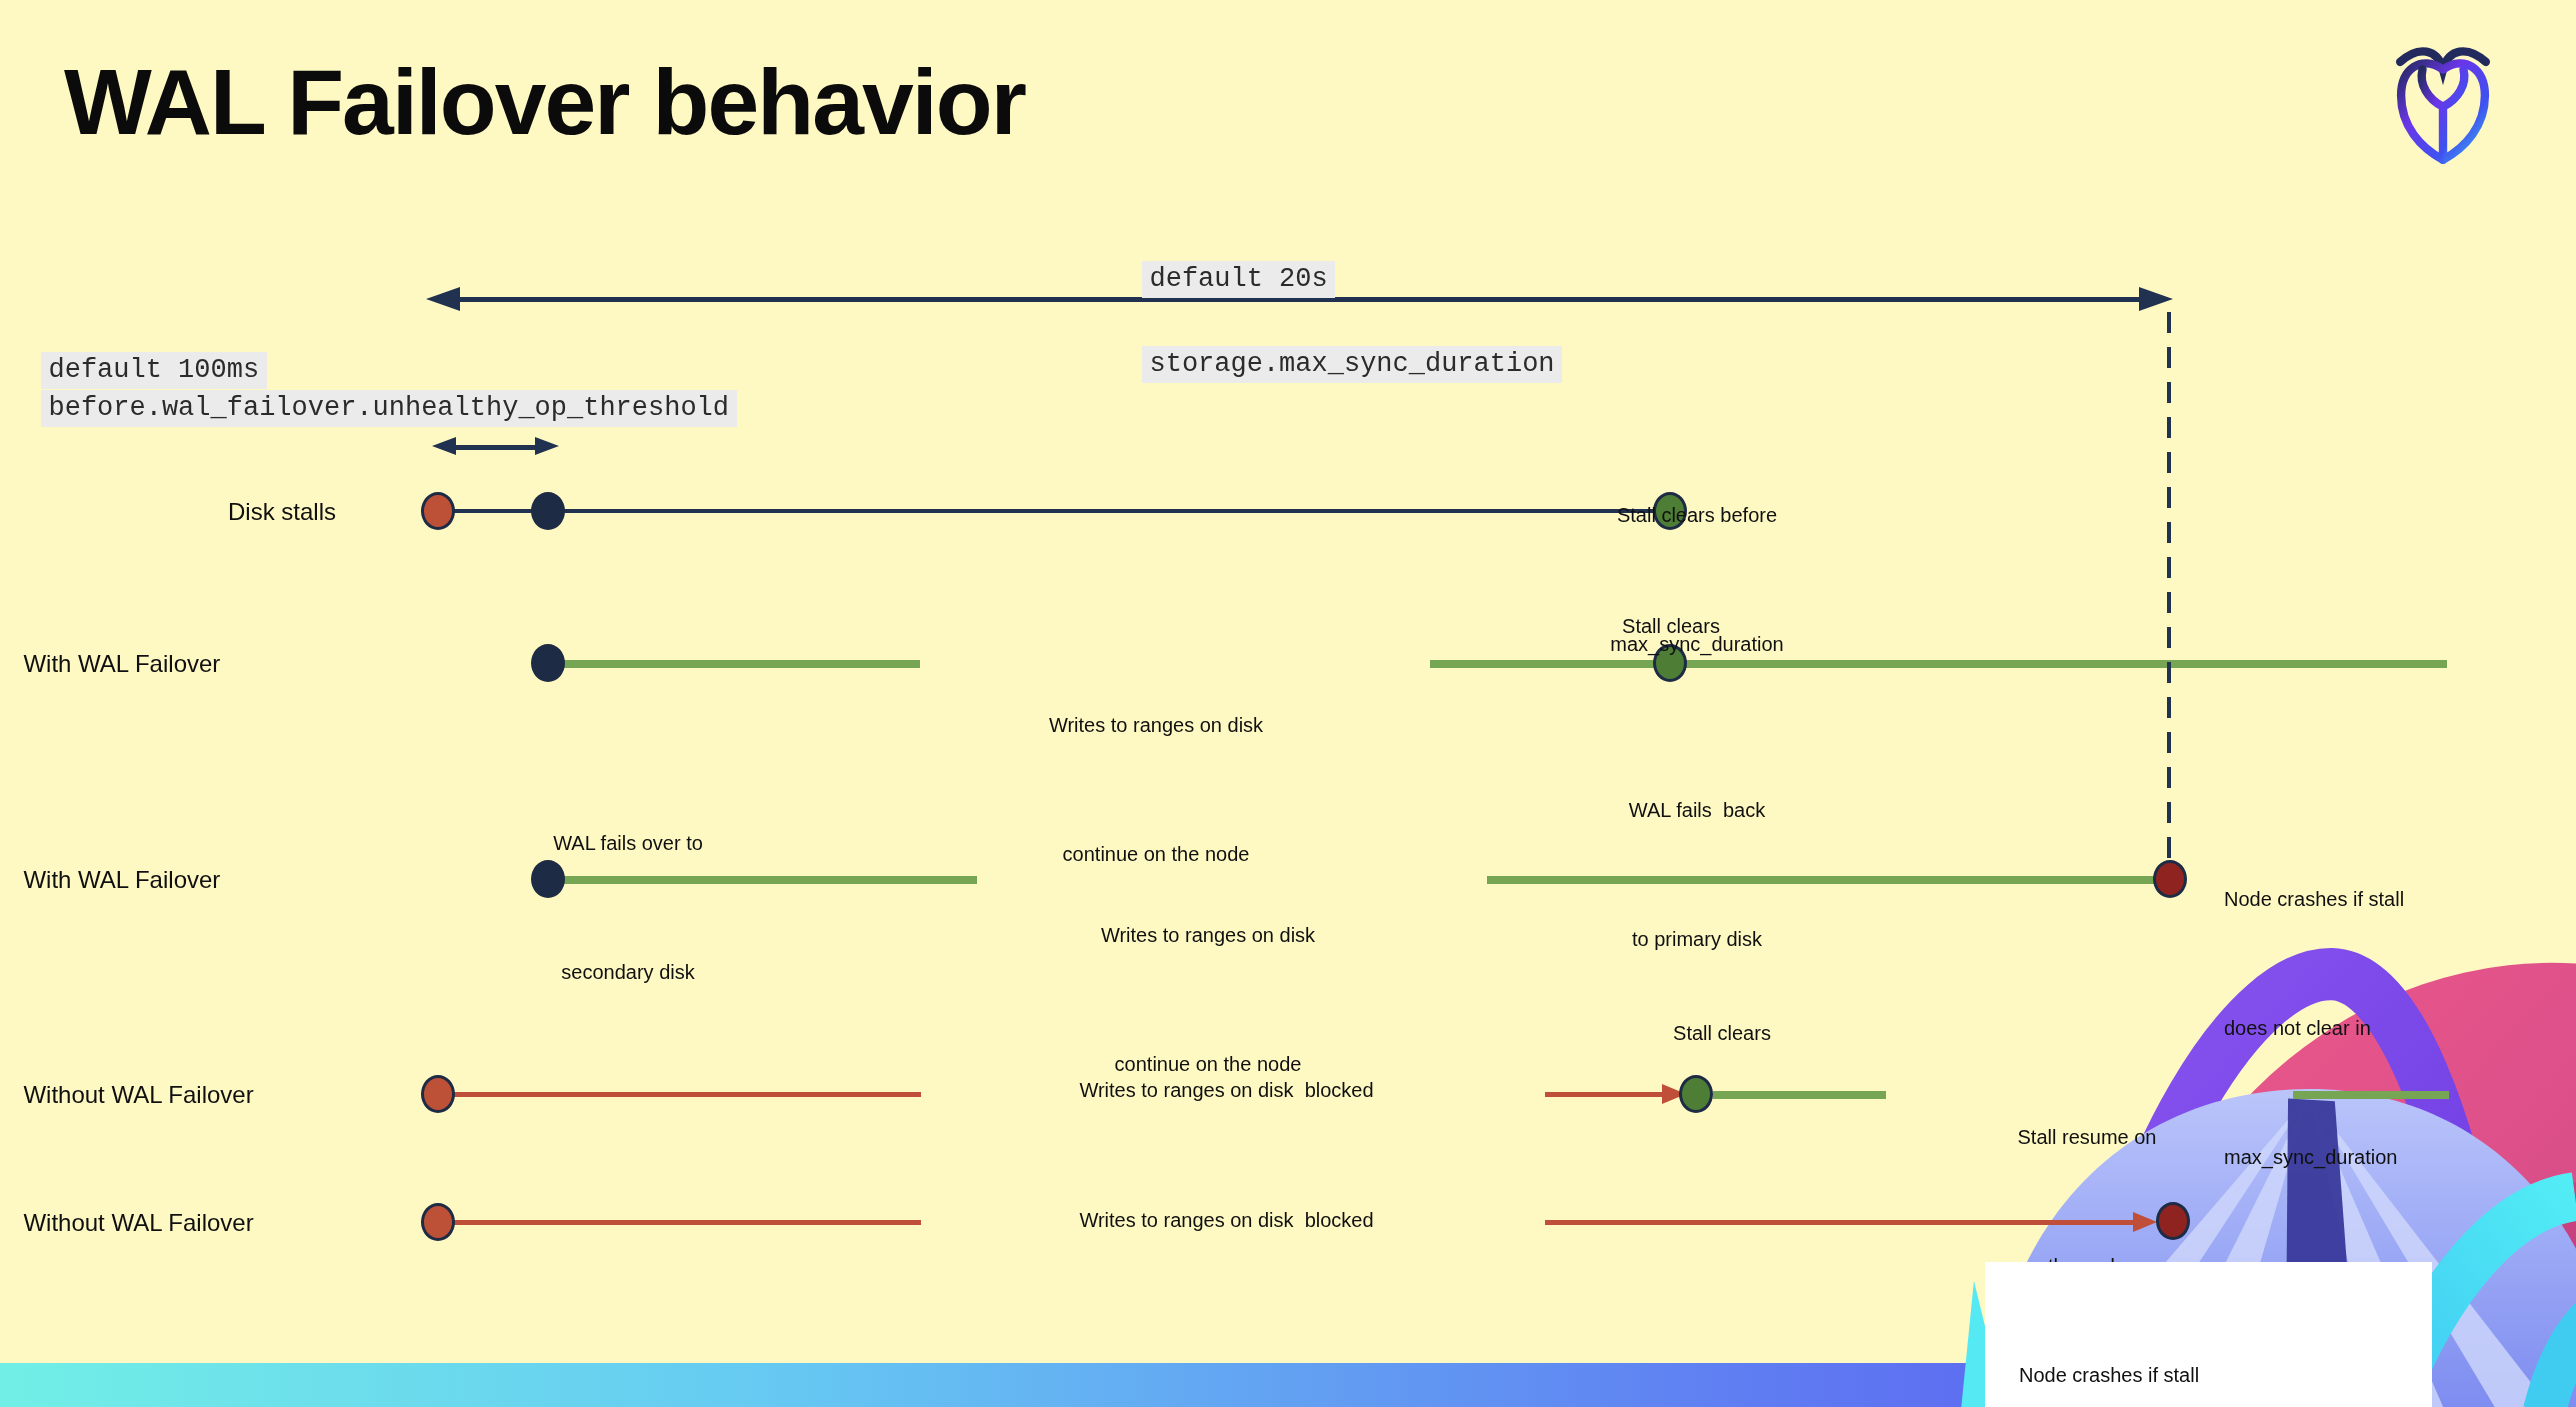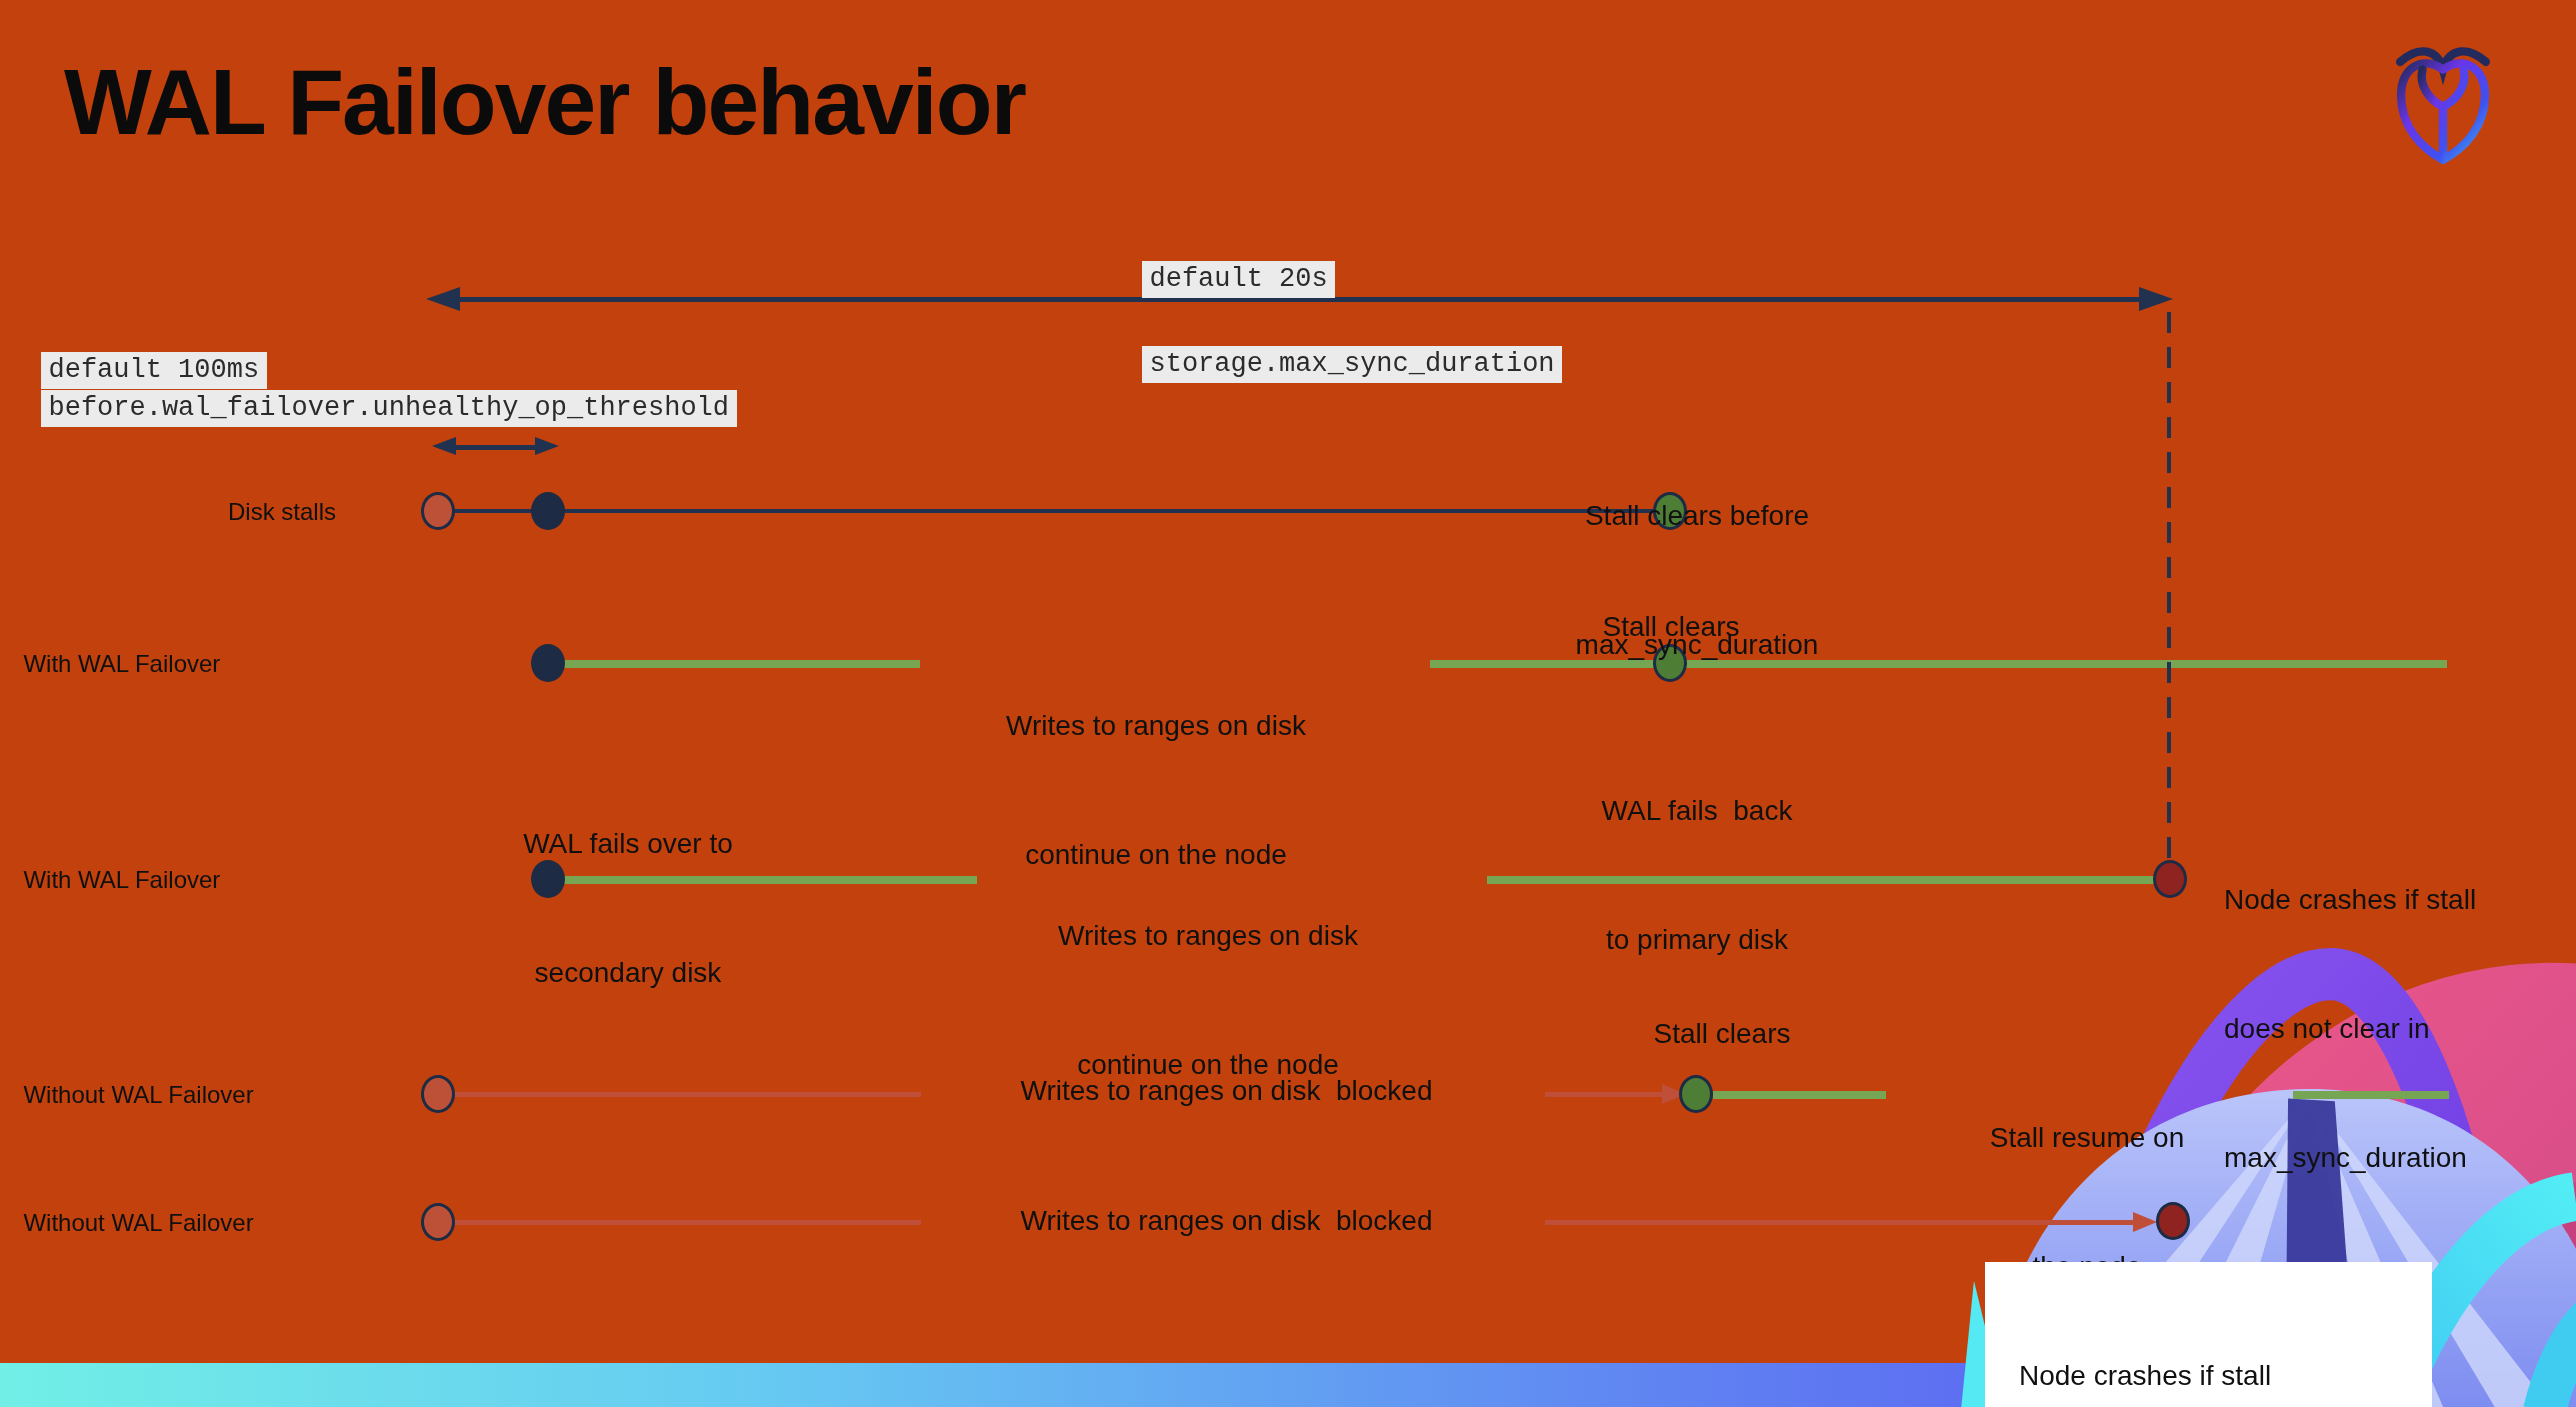--- a/index.html
+++ b/index.html
@@ -1,22 +1,22 @@
 <!DOCTYPE html>
 <html style="font-size:15px"><head>
 <meta charset="utf-8">
 <style>
   html,body{margin:0;padding:0;background:#ffffff;}
-  .page{position:relative;width:2576px;height:1408px;background:#c2410c;overflow:hidden;
+  .page{position:relative;width:2576px;height:1408px;background:#fef9c3;overflow:hidden;
         font-family:"Liberation Sans",sans-serif;color:#101010;}
   .abs{position:absolute;}
   .title{font-size:93px;font-weight:800;letter-spacing:-1.9px;color:#0b0b0b;white-space:nowrap;}
   .mono{font-family:"Liberation Mono","DejaVu Sans Mono",monospace;font-size:27px;line-height:37px;
         background:#ebebeb;color:#2b2b2b;padding:0 7.5px;white-space:pre;z-index:6;}
-  .note{font-size:28px;line-height:43px;white-space:pre-wrap;z-index:5;}
+  .note{font-size:20px;line-height:43px;white-space:pre-wrap;z-index:5;}
   .note span{display:block;}
   .center{text-align:center;}
   .rowlabel{font-size:24px;line-height:43px;white-space:nowrap;z-index:5;}
   .line{z-index:2;}
   .navy-line{background:#213150;height:4.7px;}
   .green-line{background:#76a553;height:7.5px;z-index:2;}
   .red-line{background:#bf4f38;height:4.7px;}
   .dot{width:28px;height:32px;border-radius:50%;border:3.7px solid #1d2b45;z-index:4;}
   .dot-stall{background:#bd5138;}
   .dot-navy{background:#1d2b45;}

